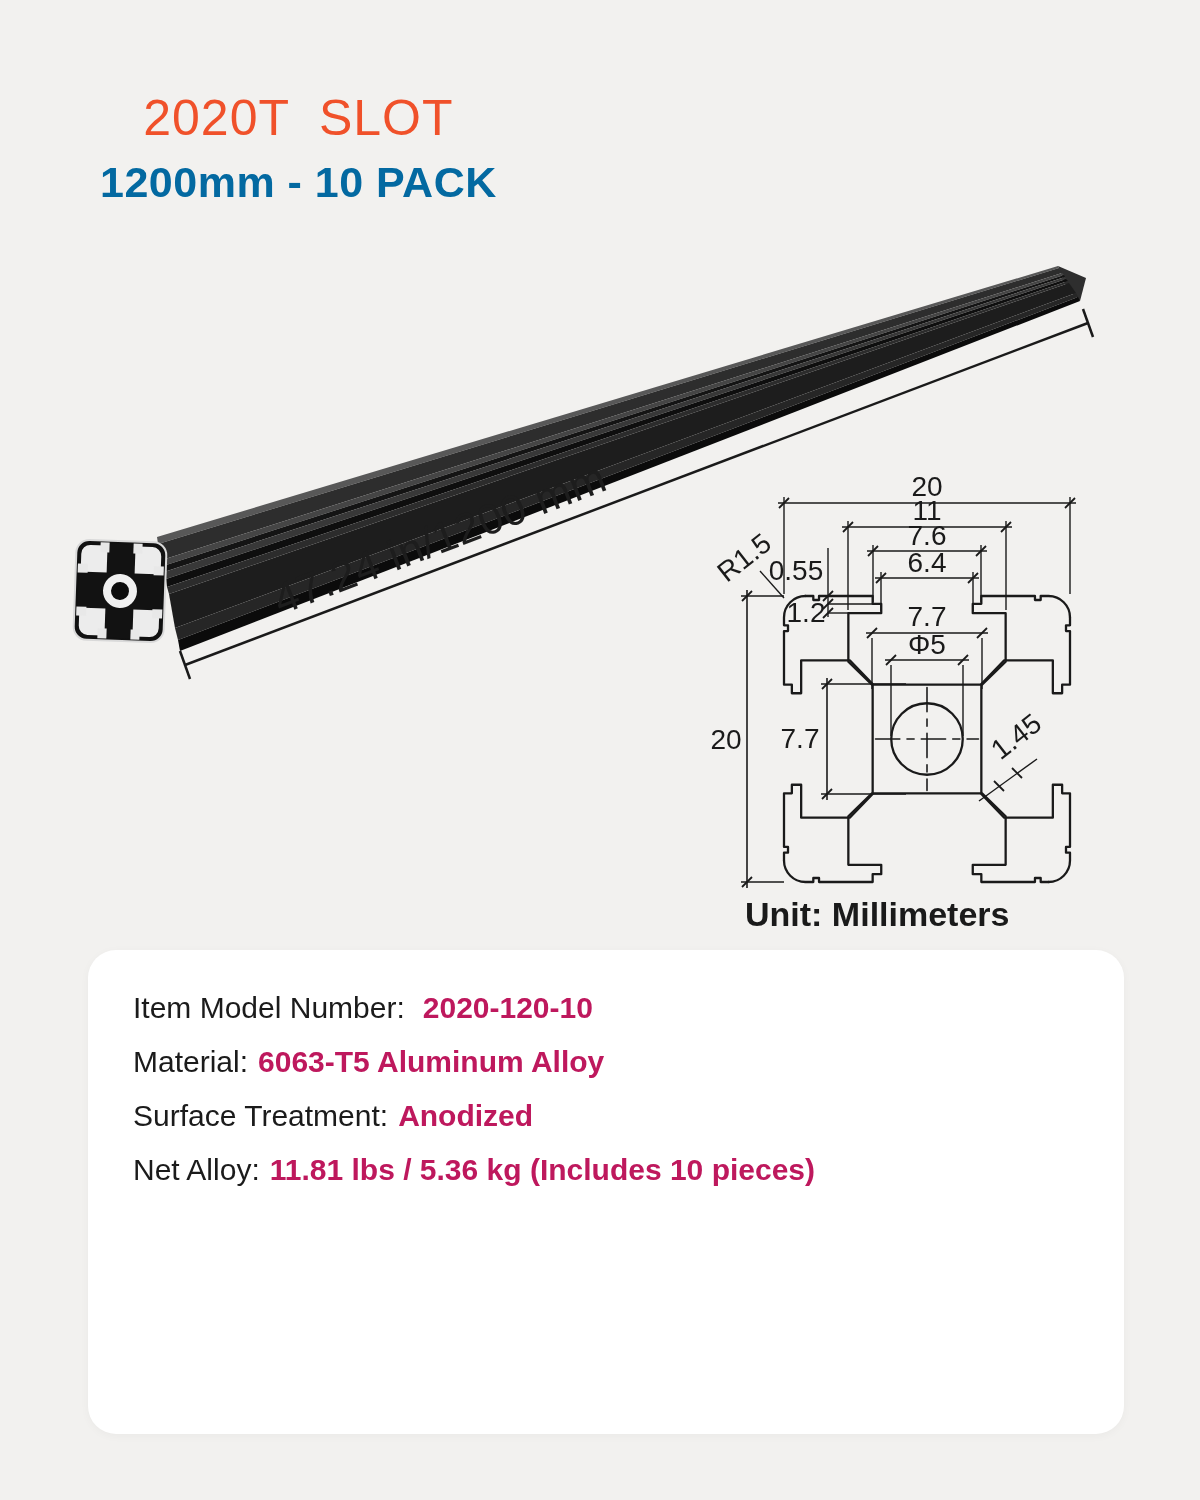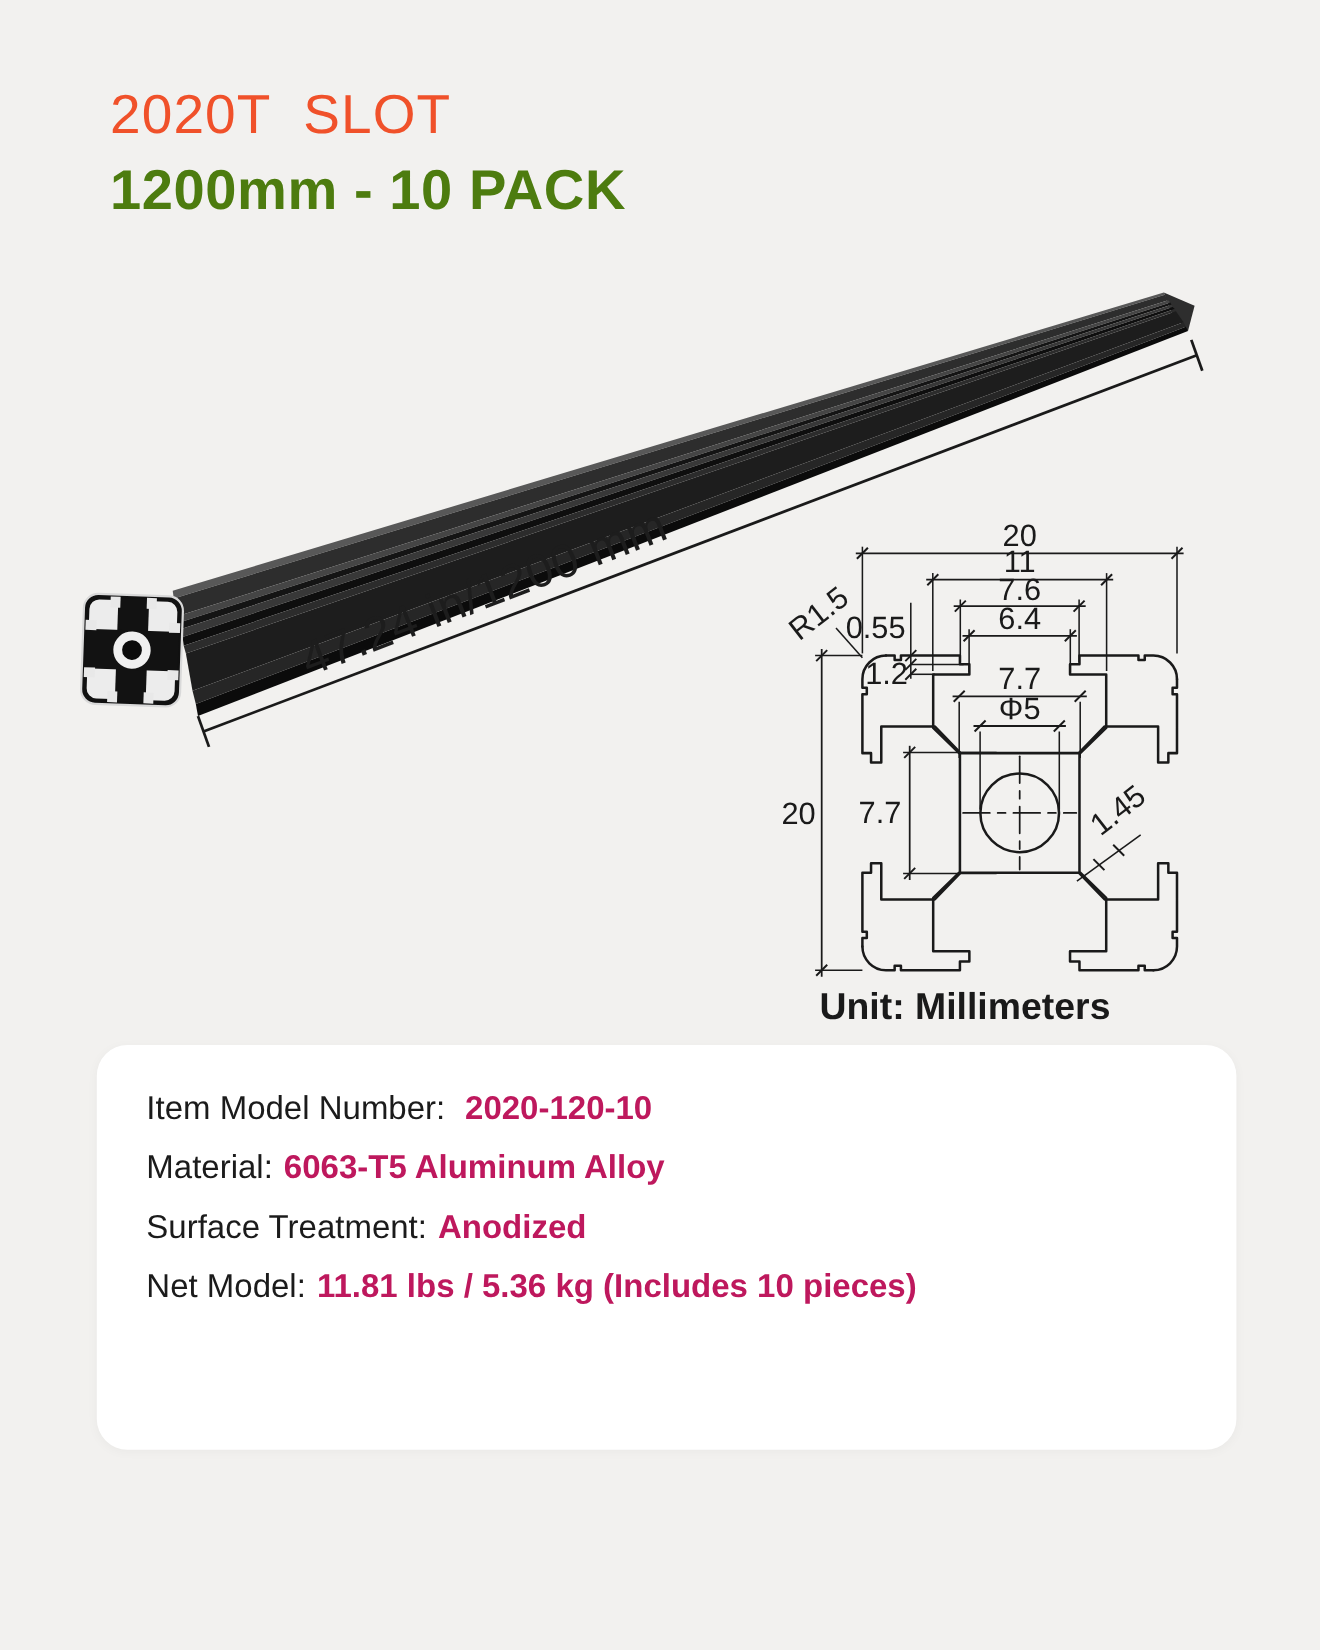--- a/index.html
+++ b/index.html
@@ -7,43 +7,43 @@
     width:1200px;height:1500px;
     background:#F2F1EF;
     font-family:"Liberation Sans", sans-serif;
     position:relative;
     overflow:hidden;
     -webkit-font-smoothing:antialiased;
   }
   .stage{position:absolute;inset:0;width:1200px;height:1500px;}
 
   
-  .title-block{position:absolute;left:100px;top:79px;}
+  .title-block{position:absolute;left:100px;top:93px;text-align:center;}
   .title-line1{
     font-size:50px;font-weight:400;letter-spacing:1px;
     color:#F0512A;line-height:1;white-space:pre;
   }
   .title-line2{
     margin-top:18px;
-    font-size:51px;font-weight:800;letter-spacing:0.5px;
-    color:#4d7c0f;line-height:1;white-space:pre;
+    font-size:43px;font-weight:800;letter-spacing:0.5px;
+    color:#0369a1;line-height:1;white-space:pre;
   }
 
   
   .photo-svg{position:absolute;left:0;top:240px;}
   .drawing-svg{position:absolute;left:700px;top:470px;}
 
   .dim-label{font-family:"Liberation Sans",sans-serif;font-size:28px;font-weight:500;fill:#1A1A1A;}
   .unit-label{font-family:"Liberation Sans",sans-serif;font-size:34px;font-weight:600;fill:#1A1A1A;}
   .photo-dim-label{font-family:"Liberation Sans",sans-serif;font-size:43px;font-weight:500;fill:#1D1D1D;letter-spacing:0.5px;}
 
   
   .spec-card{
     position:absolute;left:88px;top:950px;
-    width:1036px;height:368px;
+    width:1036px;height:484px;
     background:#FFFFFF;border-radius:28px;
     box-shadow:0 2px 10px rgba(0,0,0,0.035);
     box-sizing:border-box;
     padding:31px 40px 0 45px;
     text-align:right;
   }
   .spec-row{
     height:54px;display:flex;align-items:center;
     font-size:30px;line-height:54px;white-space:pre;
   }
@@ -198,18 +198,18 @@
     </div>
     <div class="spec-row">
       <span class="spec-label">Material:</span>
       <span class="spec-value">6063-T5 Aluminum Alloy</span>
     </div>
     <div class="spec-row">
       <span class="spec-label">Surface Treatment:</span>
       <span class="spec-value">Anodized</span>
     </div>
     <div class="spec-row">
-      <span class="spec-label">Net Model:</span>
+      <span class="spec-label">Net Alloy:</span>
       <span class="spec-value">11.81 lbs / 5.36 kg (Includes 10 pieces)</span>
     </div>
   </div>
 
 </div>
 
 </body></html>

